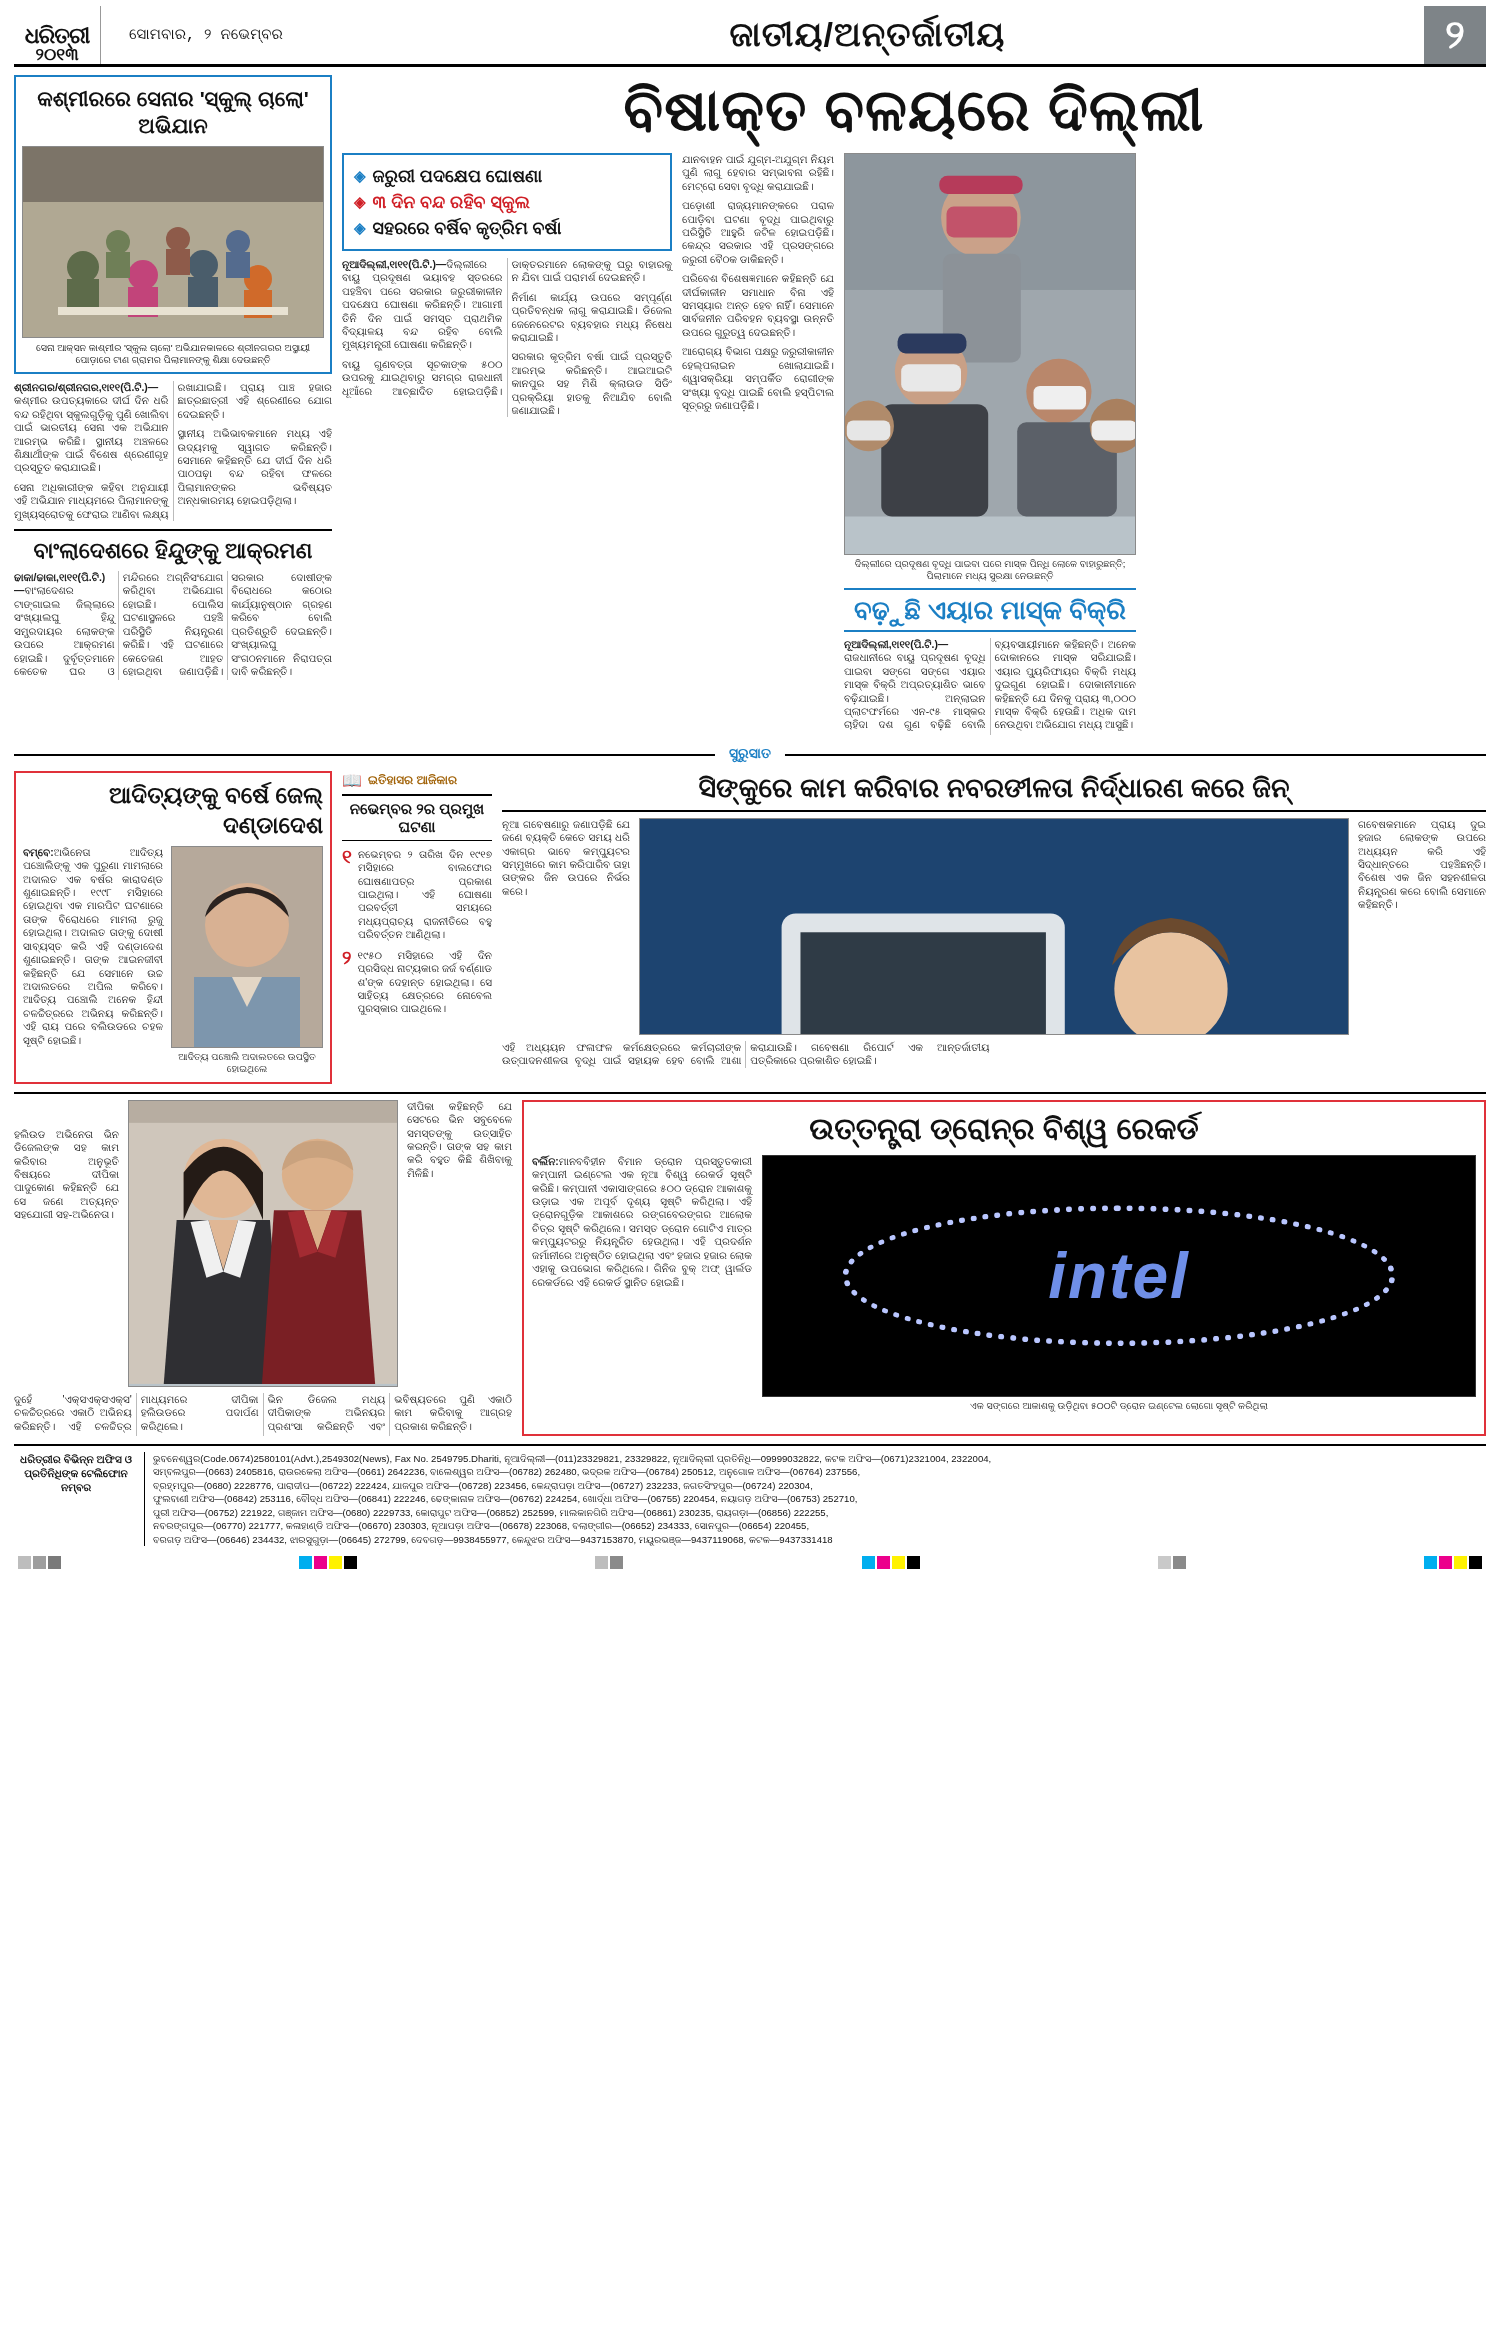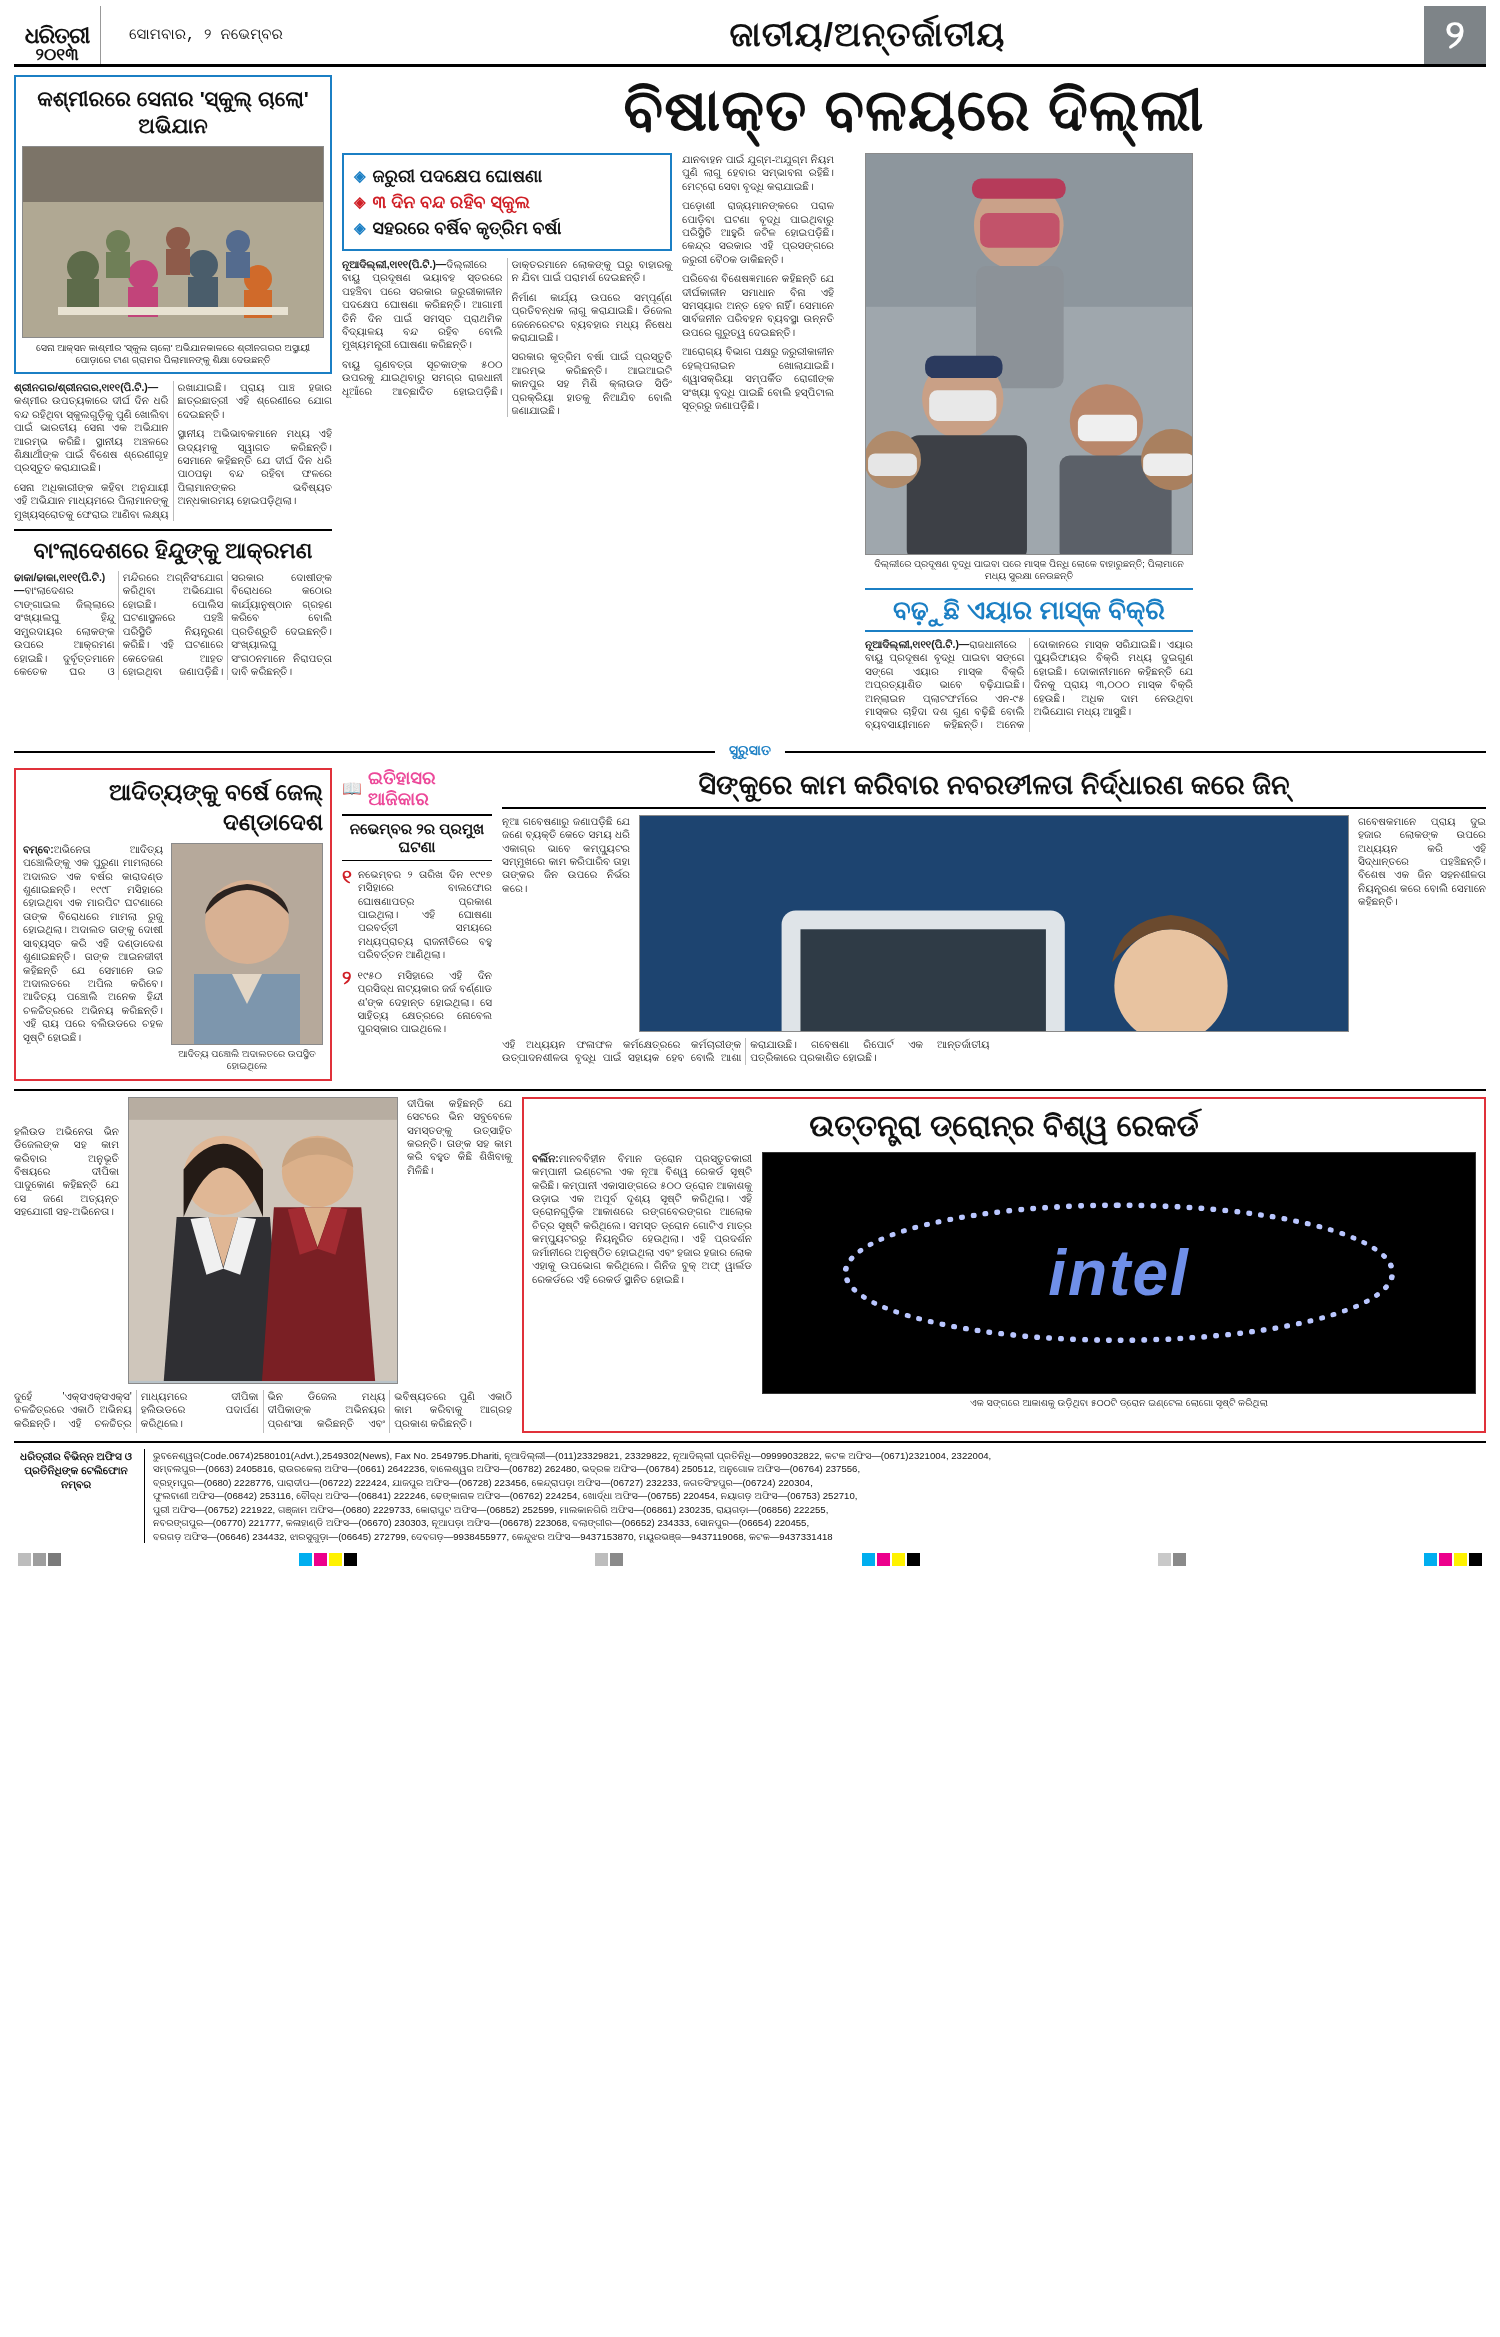--- a/index.html
+++ b/index.html
@@ -35,38 +35,38 @@
   .top-right{flex:1;}
   .mega-h{font-size:58px;font-weight:bold;text-align:center;line-height:70px;letter-spacing:1px;margin:0 0 8px;}
   .bul-box{border:2px solid #1b7fc4;padding:8px 10px;box-sizing:border-box;width:330px;}
   .bul{display:flex;align-items:flex-start;gap:7px;font-size:17.5px;font-weight:bold;line-height:26px;}
   .dia{color:#1b7fc4;font-size:15px;line-height:26px;}
   .bul.red{color:#d01f26;}
   .bul.red .dia{color:#d01f26;}
 
   .mid-grid{display:flex;gap:10px;margin-top:8px;}
   .col-txt{width:152px;}
-  .mask-col{width:328px;margin-left:21px;}
+  .mask-col{width:292px;}
   .mask-img{height:400px;border:1px solid #8a8a8a;}
   .mask-h{font-size:26px;font-weight:bold;color:#1b7fc4;text-align:center;line-height:34px;border-top:2px solid #1b7fc4;border-bottom:2px solid #1b7fc4;margin-top:6px;padding:3px 0;}
 
   
   .divider{position:relative;margin:10px 0 6px;height:20px;}
   .divider:before{content:"";position:absolute;left:0;right:0;top:9px;border-top:2px solid #000;}
   .divider span{position:absolute;left:50%;transform:translateX(-50%);background:#fff;padding:0 14px;font-size:14px;font-weight:bold;color:#1b7fc4;}
 
   
   .mid{display:flex;gap:10px;}
   .aditya{width:318px;border:2px solid #e0313a;padding:7px;box-sizing:border-box;}
   .aditya-h{font-size:23px;font-weight:bold;text-align:right;line-height:30px;margin-bottom:6px;}
   .aditya-img{height:200px;border:1px solid #8a8a8a;}
 
   .history{width:150px;}
   .hist-head{display:flex;align-items:center;gap:6px;border-bottom:2px solid #000;padding-bottom:4px;}
-  .hist-badge{font-size:18px;font-weight:bold;color:#ec4899;}
+  .hist-badge{font-size:12px;font-weight:bold;color:#a16207;}
   .hist-sub{font-size:15px;font-weight:bold;text-align:center;padding:4px 0;border-bottom:1px solid #000;}
   .hist-item{display:flex;gap:6px;margin-top:7px;}
   .hist-num{font-size:19px;font-weight:bold;color:#d01f26;line-height:18px;}
 
   .silicon{flex:1;}
   .silicon-h{font-size:27px;font-weight:bold;text-align:center;line-height:34px;border-bottom:2px solid #000;padding-bottom:5px;margin-bottom:6px;}
   .sil-body{display:flex;gap:9px;}
   .sil-c{width:128px;}
   .sil-img{height:215px;border:1px solid #8a8a8a;}
 

